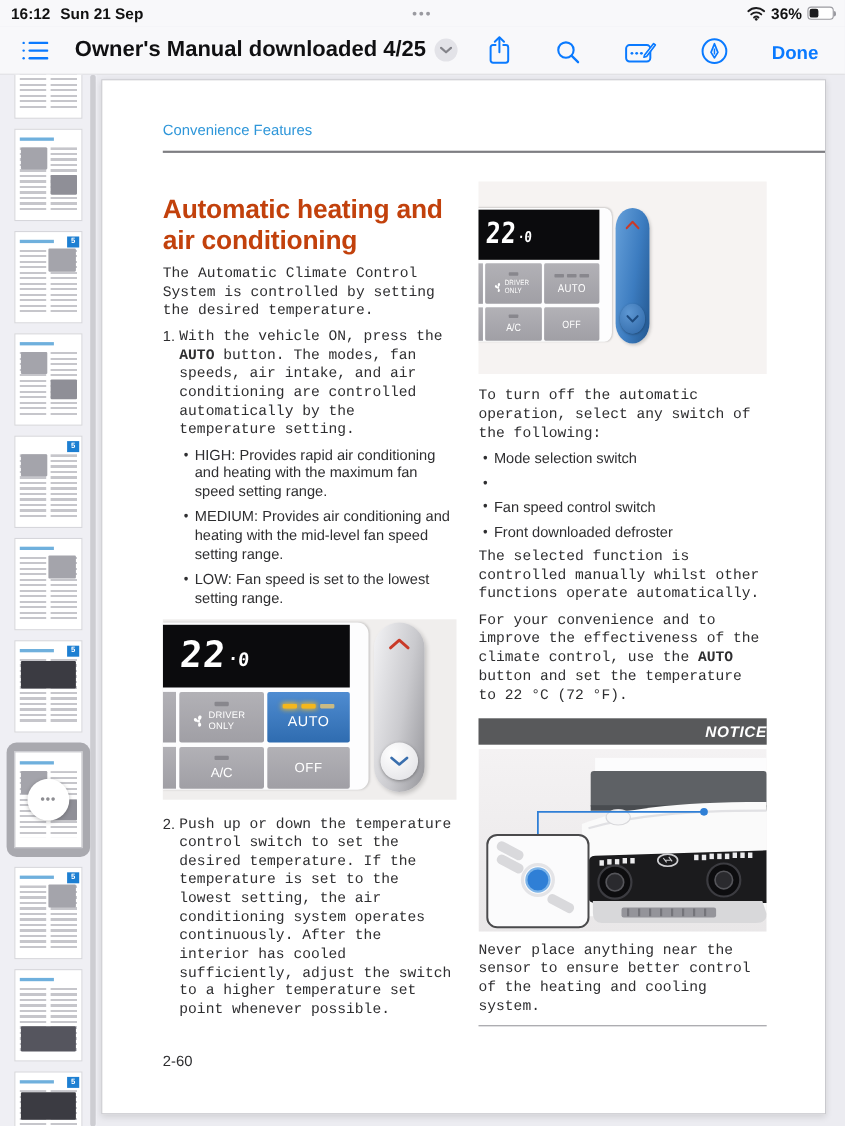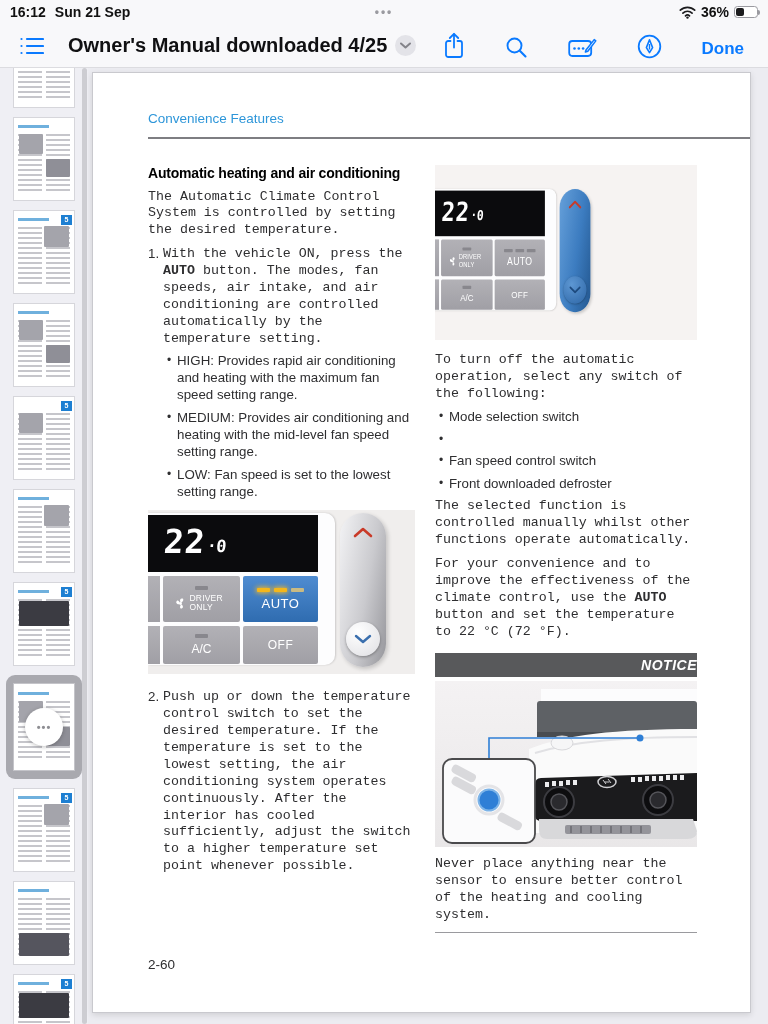--- a/index.html
+++ b/index.html
@@ -71,22 +71,22 @@
   
   .doc-page { position:absolute; left:92px; top:4px; width:659px; height:941px;
     background:#ffffff; border:1px solid #c9c9ce;
     box-shadow:0 2px 6px rgba(0,0,0,.12); overflow:hidden; }
   .doc-header { margin:38px 0 0 55px; font-size:13.5px; color:#2e96d9; }
   .header-rule { margin:11px 0 0 55px; height:2px; background:#7e7e82; }
   .columns { display:flex; margin:26px 0 0 55px; }
   .col-left { width:267px; }
   .col-right { width:262px; margin-left:20px; }
 
-  .section-title { font-size:14px; line-height:1.18; font-weight:700; color:#000000;
-    letter-spacing:-0.2px; }
+  .section-title { font-size:24px; line-height:1.18; font-weight:700; color:#c2410c;
+    letter-spacing:-0.2px;margin-top:12px; }
   .body-text { font-size:13.3px; line-height:1.27; color:#2e2e30; margin-top:7px;font-family:Liberation Mono, monospace; }
   .step { display:flex; margin-top:7px; }
   .step .num { flex:none; width:15px; font-size:13.3px; line-height:1.27; color:#2e2e30; }
   .step .body-text { margin-top:0; flex:1; }
   ul.blist { list-style:none; margin-top:6px; }
   ul.blist li { display:flex; font-size:13.3px; line-height:1.27; color:#2e2e30;
     margin-bottom:6px; }
   ul.blist li .bu { flex:none; width:14px; padding-left:4px; font-size:12px; }
   b { font-weight:700; }
   .page-number { position:absolute; left:55px; top:884px; font-size:13.5px; color:#2e2e30; }

